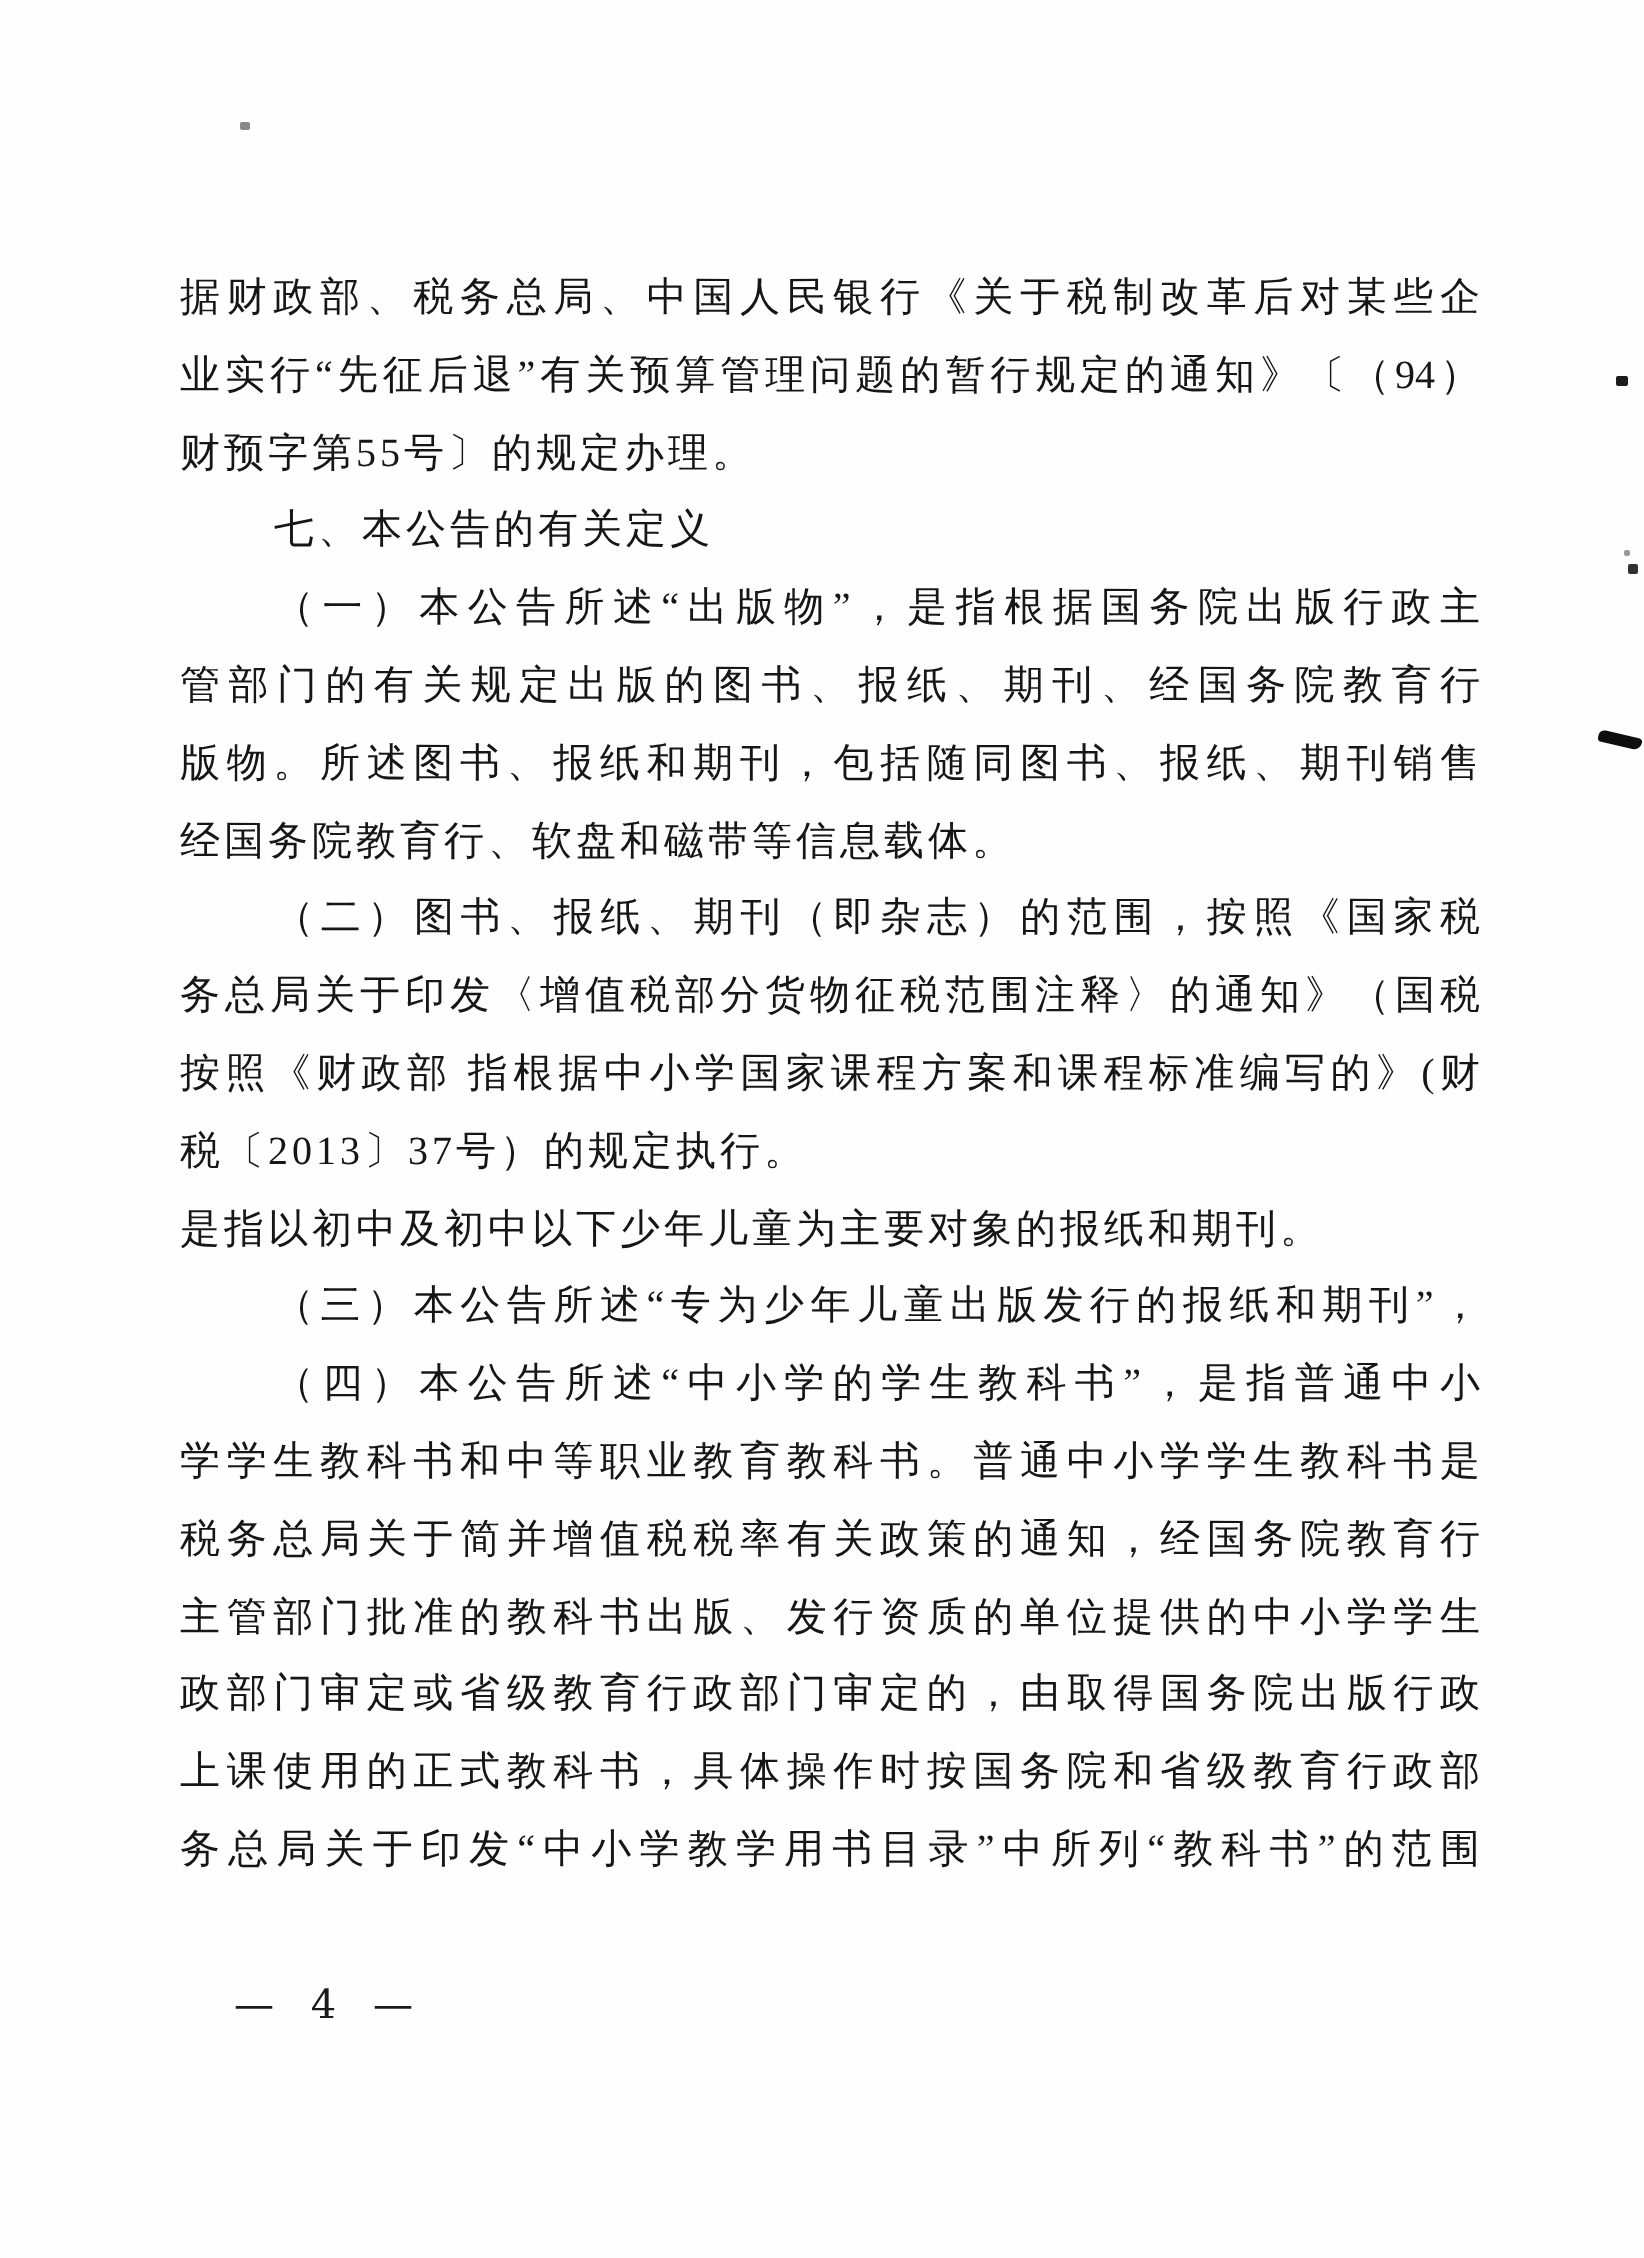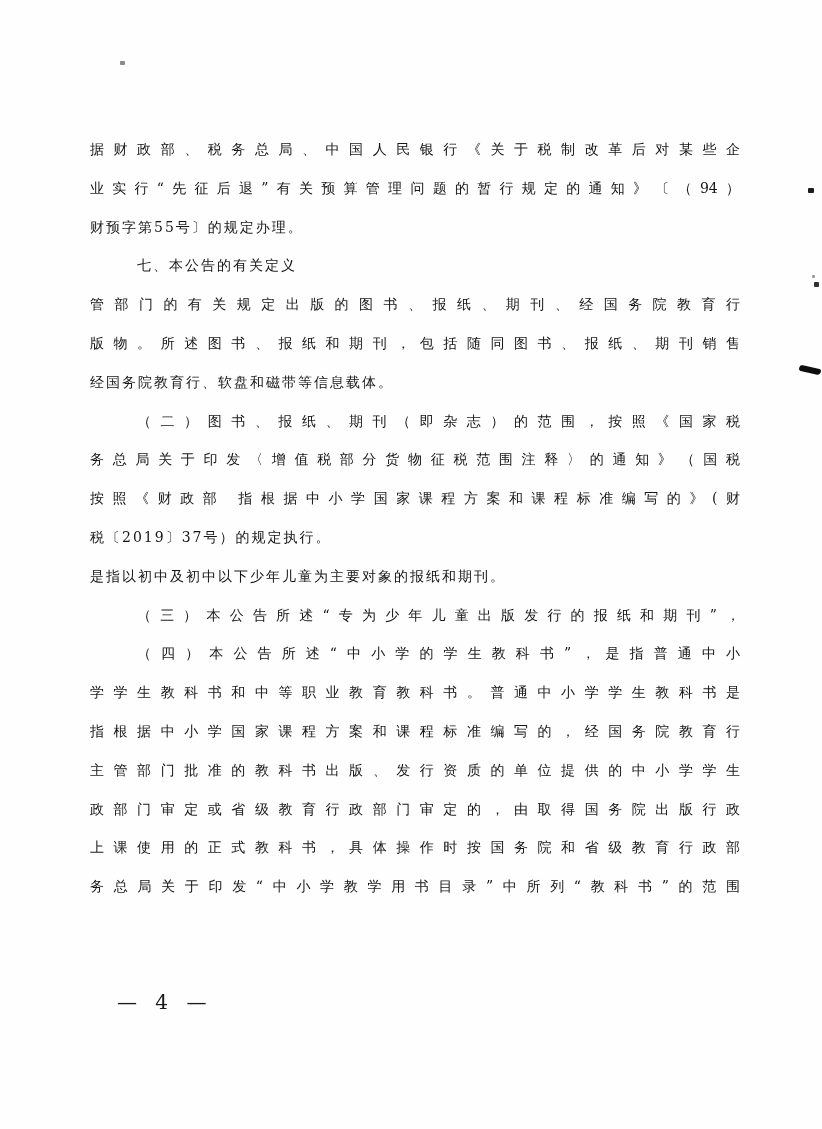--- a/index.html
+++ b/index.html
@@ -21,24 +21,25 @@
   }
   .doc-body {
     position: absolute;
     left: 90px;
     top: 130px;
     width: 650px;
   }
   .line {
     height: 38.8px;
     line-height: 38.8px;
-    font-size: 14px;
+    font-size: 20px;
     letter-spacing: 2px;
     white-space: nowrap;
     overflow: visible;
+    font-family: Liberation Serif, serif;
   }
   .line.fill {
     white-space: normal;
     letter-spacing: normal;
     text-align: justify;
     text-align-last: justify;
     overflow: hidden;
   }
   .line.indent {
     padding-left: 47px;
@@ -76,32 +77,33 @@
 </style>
 </head>
 <body>
 
 <div class="page">
   <div class="doc-body" id="doc-body">
       <div class="line fill">据财政部、税务总局、中国人民银行《关于税制改革后对某些企</div>
       <div class="line fill">业实行“先征后退”有关预算管理问题的暂行规定的通知》〔（94）</div>
       <div class="line">财预字第55号〕的规定办理。</div>
       <div class="line indent">七、本公告的有关定义</div>
+      <div class="line fill indent">（一）本公告所述“出版物”，是指根据国务院出版行政主</div>
       <div class="line fill">管部门的有关规定出版的图书、报纸、期刊、经国务院教育行</div>
       <div class="line fill">版物。所述图书、报纸和期刊，包括随同图书、报纸、期刊销售</div>
       <div class="line">经国务院教育行、软盘和磁带等信息载体。</div>
       <div class="line fill indent">（二）图书、报纸、期刊（即杂志）的范围，按照《国家税</div>
       <div class="line fill">务总局关于印发〈增值税部分货物征税范围注释〉的通知》（国税</div>
       <div class="line fill">按照《财政部 指根据中小学国家课程方案和课程标准编写的》(财</div>
-      <div class="line">税〔2019〕37号）的规定执行。</div>
+      <div class="line">税〔2013〕37号）的规定执行。</div>
       <div class="line">是指以初中及初中以下少年儿童为主要对象的报纸和期刊。</div>
       <div class="line fill indent">（三）本公告所述“专为少年儿童出版发行的报纸和期刊”，</div>
       <div class="line fill indent">（四）本公告所述“中小学的学生教科书”，是指普通中小</div>
       <div class="line fill">学学生教科书和中等职业教育教科书。普通中小学学生教科书是</div>
-      <div class="line fill">指根据中小学国家课程方案和课程标准编写的，经国务院教育行</div>
+      <div class="line fill">税务总局关于简并增值税税率有关政策的通知，经国务院教育行</div>
       <div class="line fill">主管部门批准的教科书出版、发行资质的单位提供的中小学学生</div>
       <div class="line fill">政部门审定或省级教育行政部门审定的，由取得国务院出版行政</div>
       <div class="line fill">上课使用的正式教科书，具体操作时按国务院和省级教育行政部</div>
       <div class="line fill">务总局关于印发“中小学教学用书目录”中所列“教科书”的范围</div>
     </div>
 
   <div class="footer">— 4 —</div>
 
   <div class="speck s1"></div>
   <div class="speck s2"></div>

